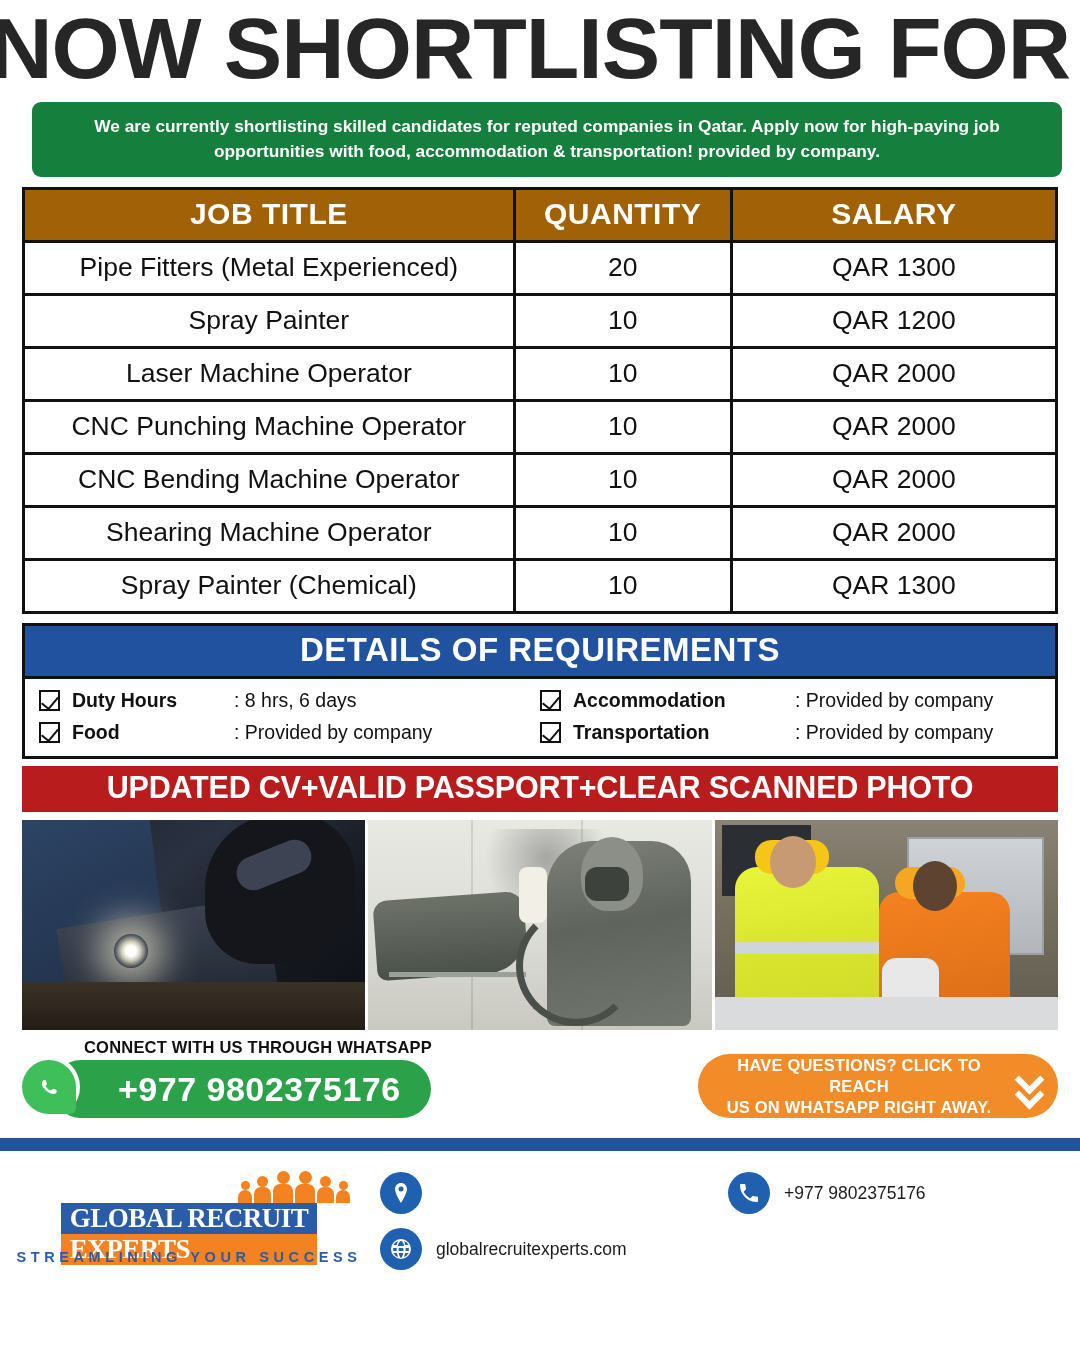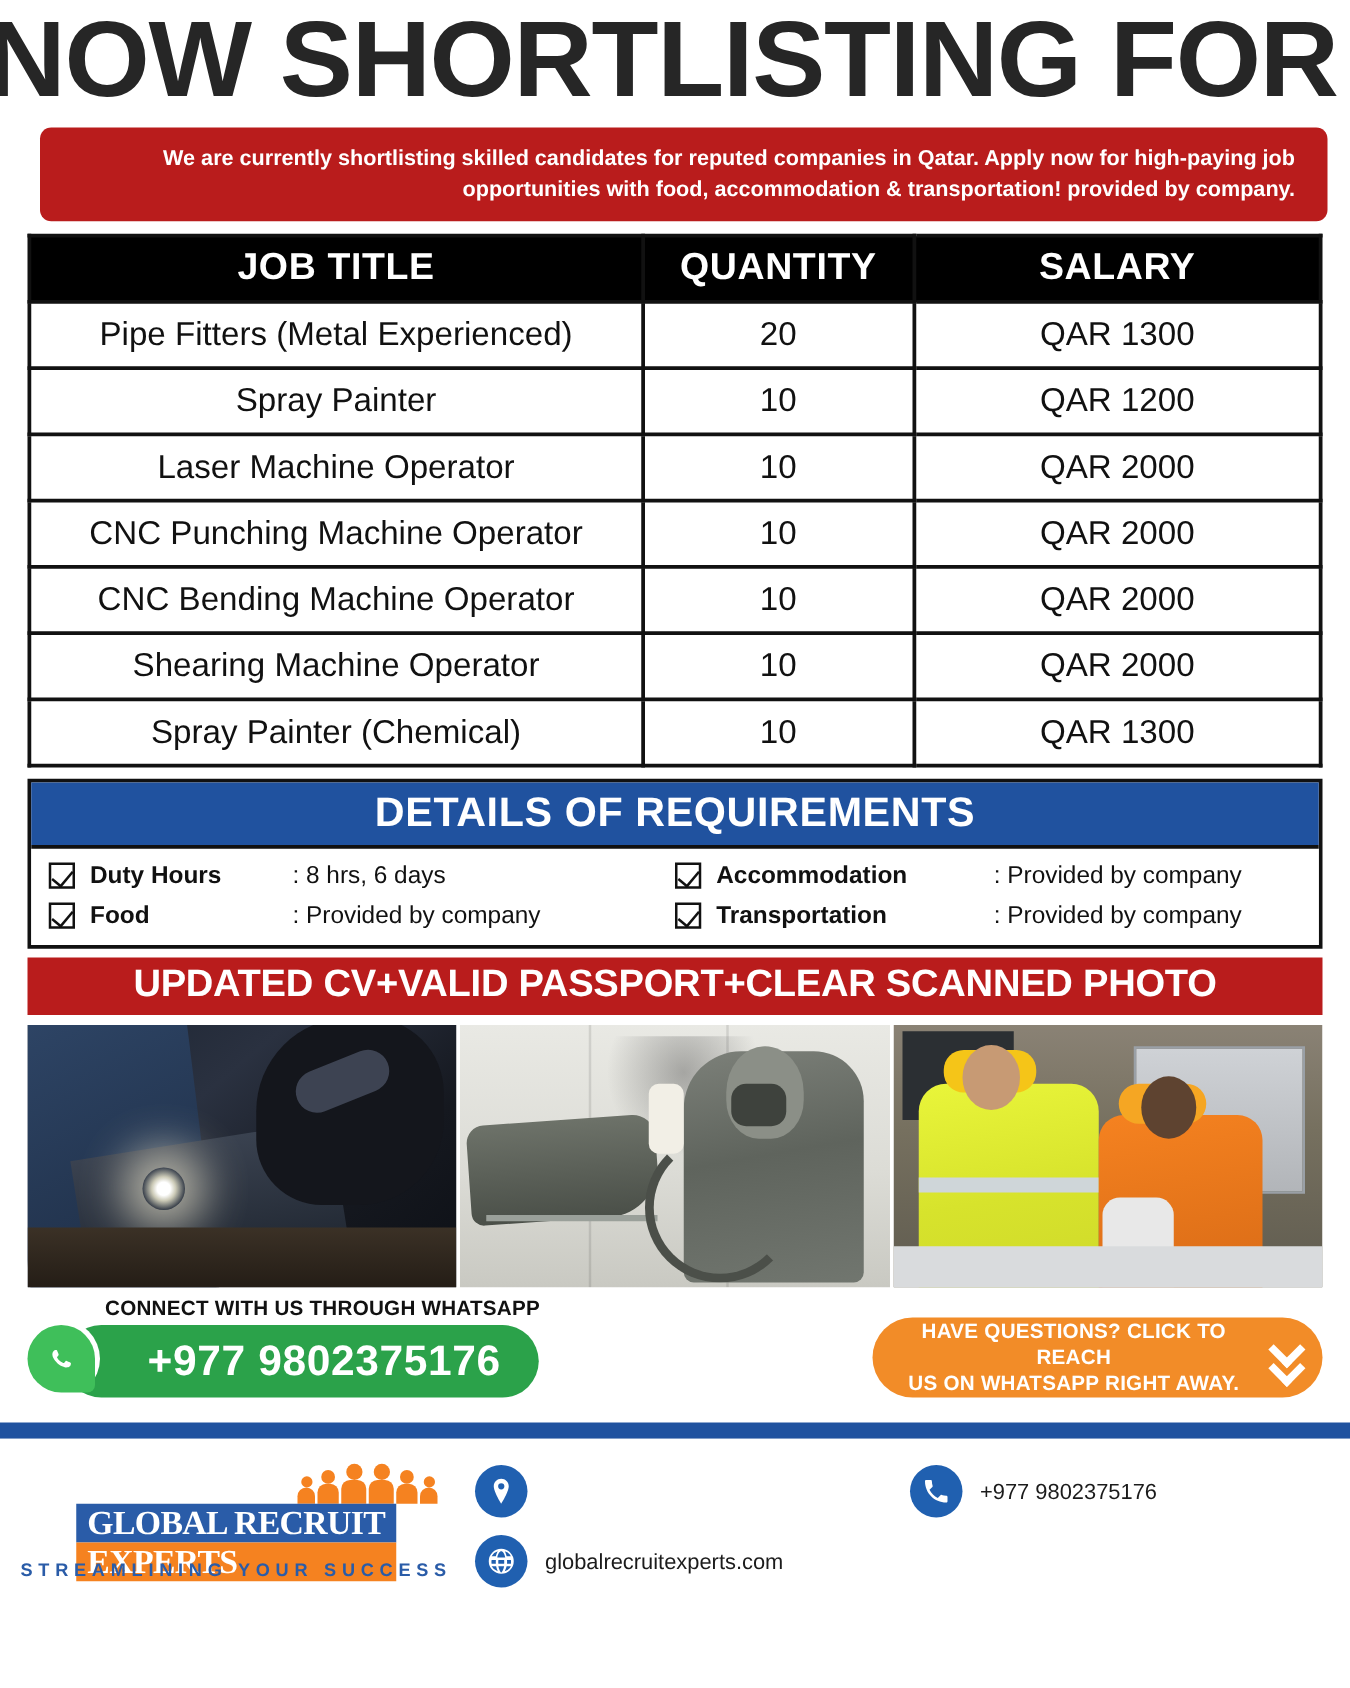--- a/index.html
+++ b/index.html
@@ -22,43 +22,43 @@
     line-height:0.98;
     letter-spacing:-1px;
     color:#262626;
     transform:scaleX(1.02);
     white-space:nowrap;
   }
 
   
   .intro-banner {
     margin:12px 18px 0 32px;
-    background:#b91c1c;
+    background:#15803d;
     border-radius:9px;
     color:#ffffff;
     font-weight:bold;
     font-size:17.3px;
     line-height:1.45;
-    text-align:right;
+    text-align:center;
     padding:12px 26px 13px 26px;
   }
 
   
   .table-wrap { margin:10px 22px 0 22px; }
   table.jobs {
     width:100%;
     border-collapse:collapse;
     table-layout:fixed;
     border:3px solid #111;
   }
   table.jobs col.c1 { width:47.5%; }
   table.jobs col.c2 { width:21%; }
   table.jobs col.c3 { width:31.5%; }
   table.jobs th {
-    background:#000000;
+    background:#a16207;
     color:#ffffff;
     font-size:30px;
     font-weight:bold;
     letter-spacing:0.5px;
     padding:7px 4px 9px 4px;
     border:3px solid #111;
     text-align:center;
   }
   table.jobs td {
     border:3px solid #111;

